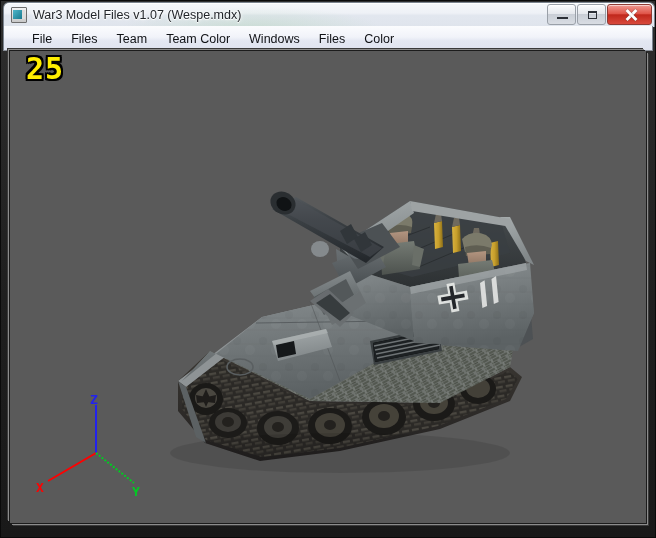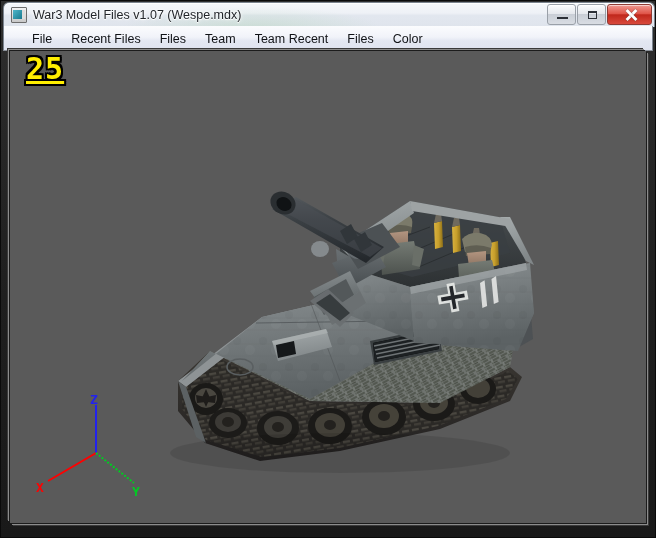--- a/index.html
+++ b/index.html
@@ -77,21 +77,21 @@
     overflow:hidden;}
   .viewport{position:absolute;left:0;top:0;width:100%;height:100%;
     background:#5a5a5a;overflow:hidden;}
 
   
   .fps{position:absolute;left:16px;top:3px;font-size:30px;font-weight:bold;
     color:#ffee00;letter-spacing:1px;line-height:30px;
     font-family:"DejaVu Sans Mono",monospace;
     text-shadow:
       -2px 0 0 #000,2px 0 0 #000,0 -2px 0 #000,0 2px 0 #000,
-      -2px -2px 0 #000,2px -2px 0 #000,-2px 2px 0 #000,2px 2px 0 #000; text-decoration: underline;}
+      -2px -2px 0 #000,2px -2px 0 #000,-2px 2px 0 #000,2px 2px 0 #000;}
 
   
   .gizmo{position:absolute;left:20px;bottom:22px;width:120px;height:110px;}
   .gizmo svg{display:block;}
   .ax-label{font-family:"DejaVu Sans Mono",monospace;font-size:13px;font-weight:bold;}
 
   
   .model{position:absolute;left:0;top:0;width:636px;height:472px;}
 </style>
 </head>
@@ -123,24 +123,24 @@
       <div class="wbtn close">
         <span class="g">
           <span class="gl-close"></span>
         </span>
       </div>
     </div>
   </div>
 
   <div class="menubar">
     <div class="menu-item">File</div>
-    <div class="menu-item">Recent Files</div>
     <div class="menu-item">Files</div>
     <div class="menu-item">Team</div>
-    <div class="menu-item">Team Recent</div>
+    <div class="menu-item">Team Color</div>
+    <div class="menu-item">Windows</div>
     <div class="menu-item">Files</div>
     <div class="menu-item">Color</div>
   </div>
 
   <div class="viewport-wrap">
   <div class="viewport">
 
     <svg class="model" viewBox="0 0 636 472">
       <defs>
         <linearGradient id="armTop" x1="0" y1="0" x2="0.4" y2="1">

